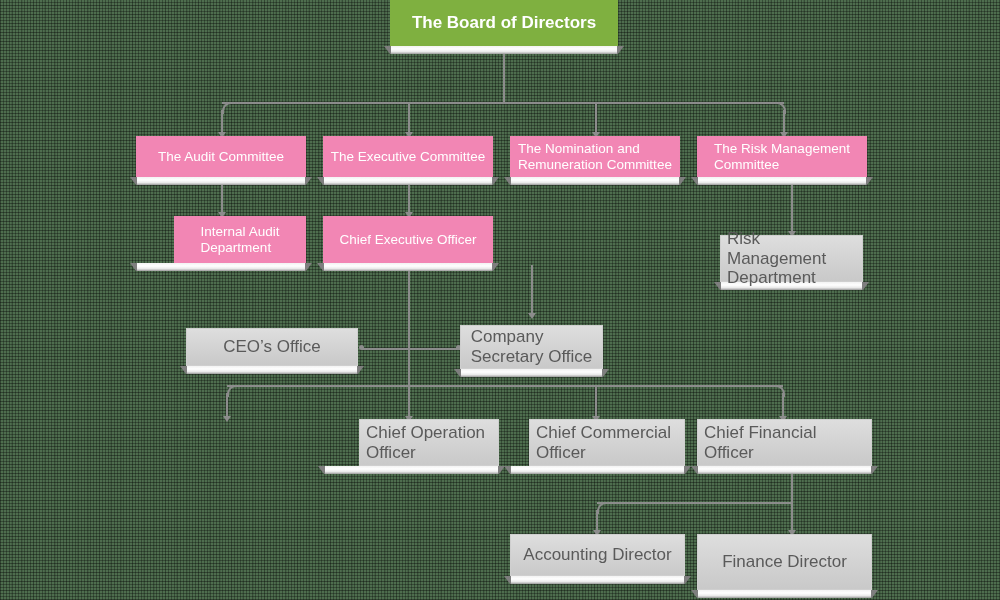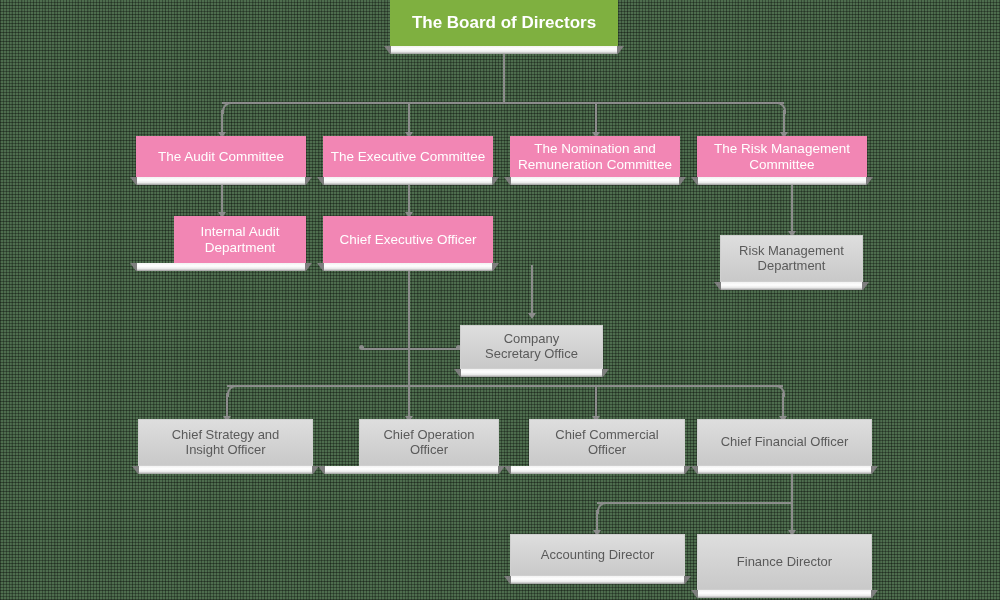--- a/index.html
+++ b/index.html
@@ -20,21 +20,20 @@
       repeating-linear-gradient(90deg, rgba(0,0,0,.10) 0 1px, rgba(0,0,0,0) 1px 11px);
     z-index:0;
   }
   #stage{position:absolute;inset:0;z-index:2;}
   #wires{position:absolute;inset:0;z-index:1;}
 
   .node{
     position:absolute;
     box-sizing:border-box;
     display:flex;align-items:center;justify-content:center;
-    text-align:center;
     line-height:1.15;
     z-index:3;
   }
   .node .cap{
     width:100%;height:100%;
     display:flex;align-items:center;justify-content:center;
     box-sizing:border-box;
     padding:2px 6px;
     position:relative;
     z-index:3;
@@ -52,21 +51,21 @@
   }
   .node .base::after{
     content:"";position:absolute;inset:0;
     background:linear-gradient(90deg, rgba(120,120,120,.95) 0 7px, rgba(255,255,255,0) 7px calc(100% - 7px), rgba(120,120,120,.95) calc(100% - 7px) 100%);
   }
 
   .green .cap{background:#7fb040;color:#ffffff;font-weight:bold;font-size:17px;}
   .pink  .cap{background:#f286b4;color:#ffffff;font-size:13.5px;}
   .grey  .cap{
     background:linear-gradient(180deg,#dedede 0%,#d2d2d2 55%,#c9c9c9 100%);
-    color:#5a5a5a;font-size:13px;
+    color:#5a5a5a;font-size:17px;
     border:1px solid #cfcfcf;
   }
   .pink .cap, .green .cap{border:0;}
 
   .line{position:absolute;background:#8c8c8c;z-index:1;}
   .vline{width:2px;}
   .hline{height:2px;}
   .dot{position:absolute;width:5px;height:5px;border-radius:50%;background:#8c8c8c;z-index:1;}
   .arrow{
     position:absolute;width:0;height:0;z-index:1;
@@ -208,40 +207,35 @@
   <div class="node grey" style="left:720px;top:235px;width:143px;height:47px;">
     <div class="cap">
       <span>
         <span>Risk Management</span><br>
         <span>Department</span>
       </span>
     </div>
     <div class="base"></div>
   </div>
 
+  <div class="node grey" style="left:186px;top:328px;width:172px;height:38px;">
+    <div class="cap">CEO’s Office</div>
+    <div class="base"></div>
+  </div>
 
   <div class="node grey" style="left:460px;top:325px;width:143px;height:44px;">
     <div class="cap">
       <span>
         <span>Company</span><br>
         <span>Secretary Office</span>
       </span>
     </div>
     <div class="base"></div>
   </div>
 
-  <div class="node grey" style="left:138px;top:419px;width:175px;height:47px;">
-    <div class="cap">
-      <span>
-        <span>Chief Strategy and</span><br>
-        <span>Insight Officer</span>
-      </span>
-    </div>
-    <div class="base"></div>
-  </div>
 
   <div class="node grey" style="left:324px;top:419px;width:175px;height:47px;padding-left:35px;">
     <div class="cap">Chief Operation Officer</div>
     <div class="base"></div>
   </div>
 
   <div class="node grey" style="left:510px;top:419px;width:175px;height:47px;padding-left:19px;">
     <div class="cap">Chief Commercial Officer</div>
     <div class="base"></div>
   </div>

